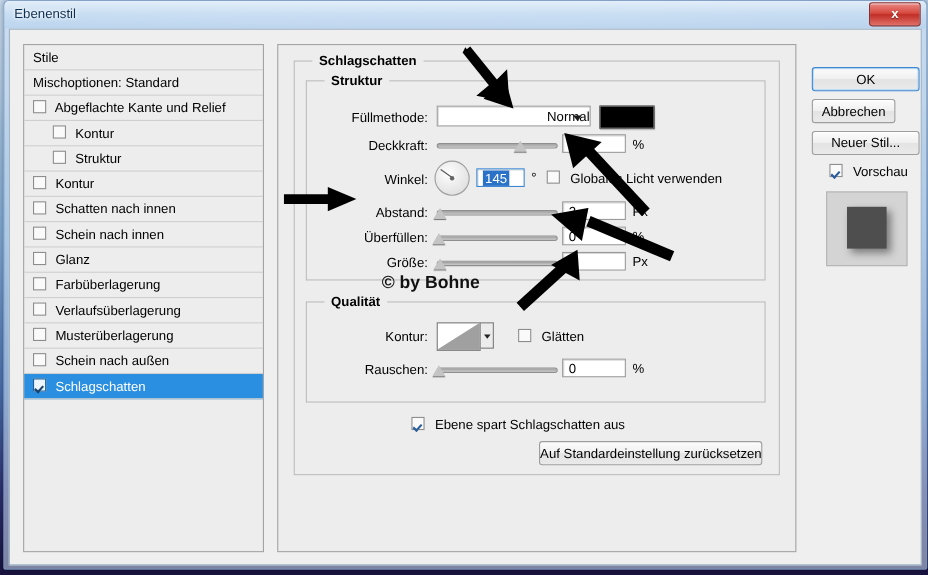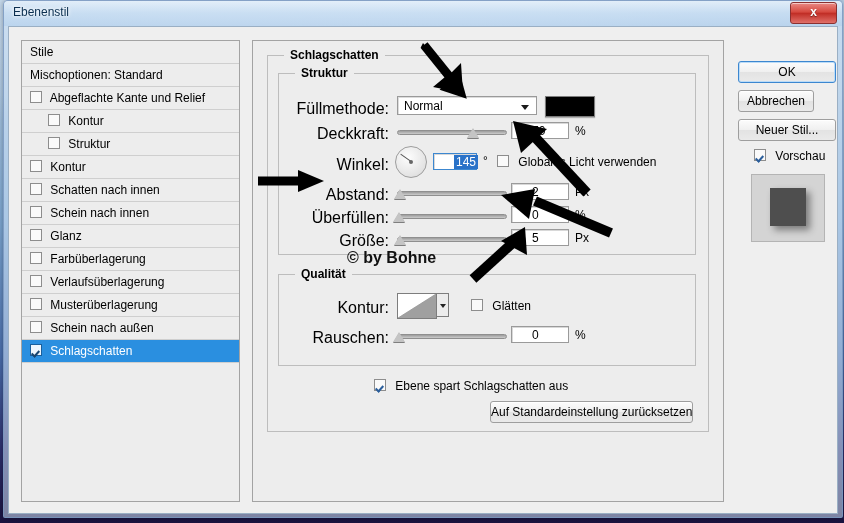--- a/index.html
+++ b/index.html
@@ -82,47 +82,48 @@
     position:absolute;left:243px;top:13px;width:470px;height:460px;
     background:#ededed;border:1px solid #a3a3a3;
   }
   .group{
     position:absolute;border:1px solid #bdbdbd;
   }
   .group-title{
     position:absolute;top:-8px;left:16px;background:#ededed;
     padding:0 6px;font-weight:bold;font-size:12px;
   }
-  .lbl{position:absolute;font-size:16px;text-align:right;white-space:nowrap;}
+  .lbl{position:absolute;font-size:12px;text-align:right;white-space:nowrap;}
   .unit{position:absolute;font-size:12px;}
   .numbox{
     position:absolute;height:17px;line-height:17px;
     background:#fff;border:1px solid #9a9a9a;
     box-shadow:inset 1px 1px 0 #d8d8d8;
-    padding-left:20px;font-size:12px;box-sizing:border-box;
+    padding-left:5px;font-size:12px;box-sizing:border-box;
   }
   .numbox.sel{border:1px solid #3c87d0;}
   .numbox.sel span{background:#2a72c8;color:#fff;padding:0 2px;}
   .slider{position:absolute;height:14px;}
   .slider .track{
     position:absolute;left:0;top:5px;width:100%;height:5px;
     background:linear-gradient(180deg,#9c9c9c,#cccccc);
     border:1px solid #8f8f8f;border-radius:3px;box-sizing:border-box;
   }
   .slider .thumb{
     position:absolute;top:3px;width:0;height:0;
     border-left:6px solid transparent;border-right:6px solid transparent;
     border-bottom:10px solid #c4c4c4;
     filter:drop-shadow(0 1px 0 #7e7e7e);
   }
   .combo{
     position:absolute;height:19px;background:#fff;
     border:1px solid #9a9a9a;box-shadow:inset 1px 1px 0 #dcdcdc;
     font-size:12px;line-height:19px;padding-left:6px;box-sizing:border-box;
     cursor:pointer;
+    text-align:right;
   }
   .combo .arrow{
     position:absolute;right:7px;top:8px;width:0;height:0;
     border-left:4px solid transparent;border-right:4px solid transparent;
     border-top:5px solid #1a1a1a;
   }
   .swatch{
     position:absolute;border:1px solid #7d7d7d;background:#000;
     box-shadow:0 1px 1px rgba(0,0,0,.25);cursor:pointer;
   }

